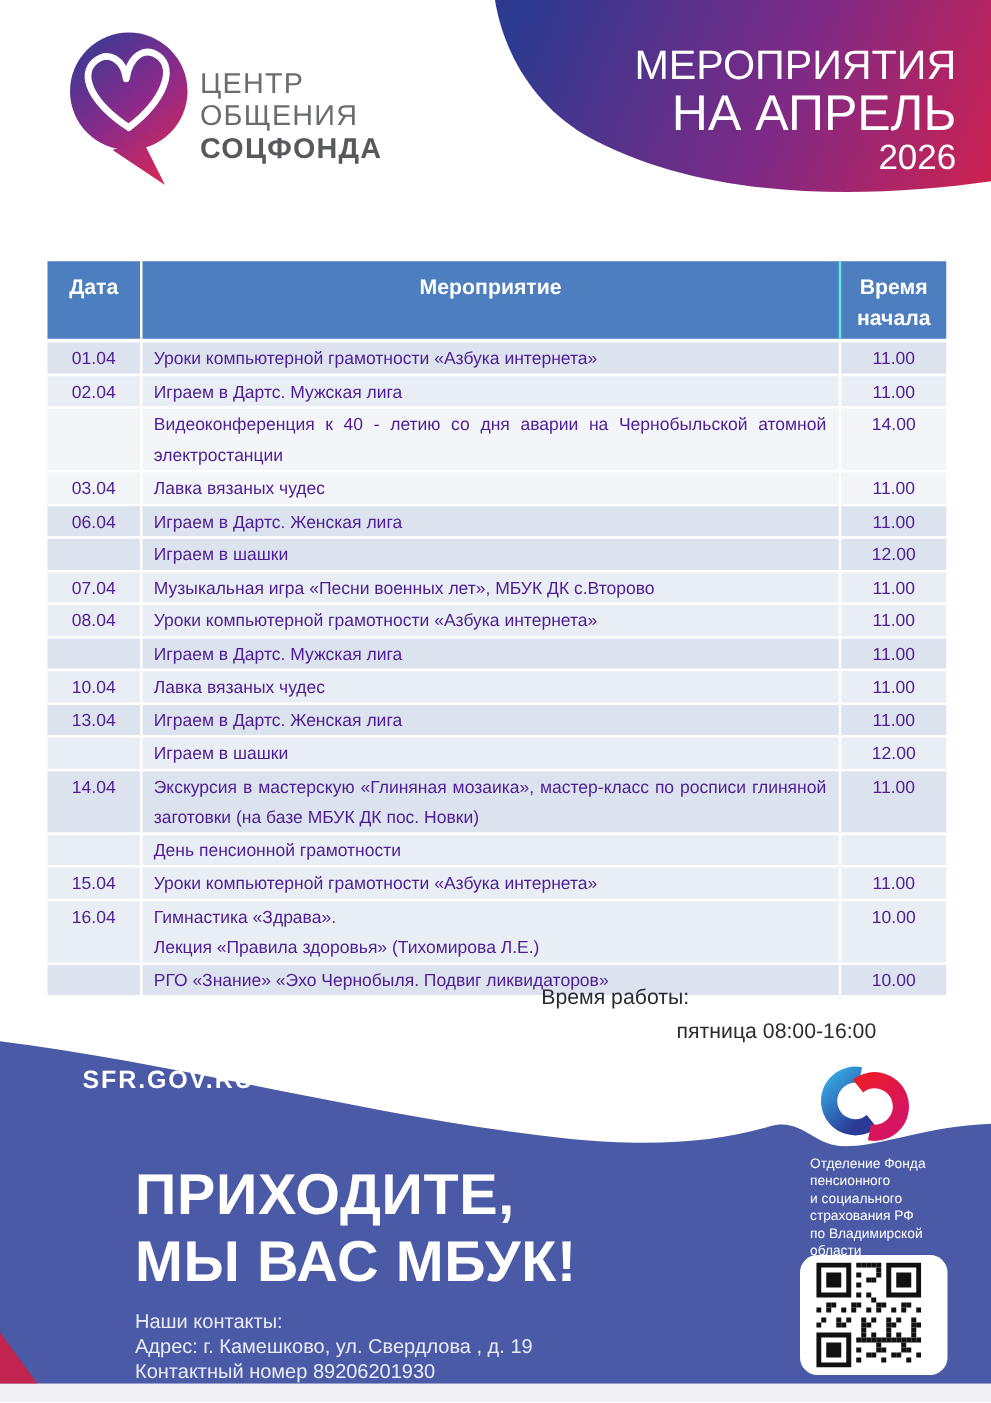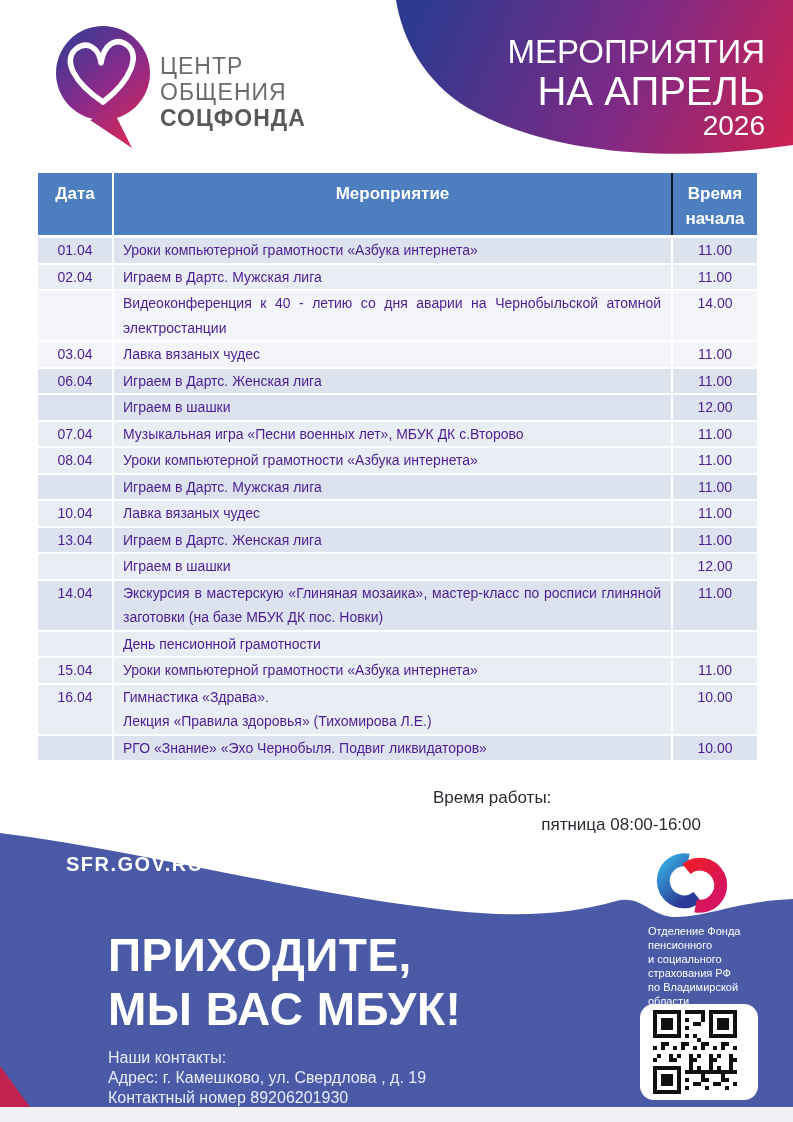--- a/index.html
+++ b/index.html
@@ -14,26 +14,26 @@
 
   .banner-shape{position:absolute;left:0;top:0;z-index:1;}
   .banner-text{position:absolute;right:28px;top:32px;z-index:2;text-align:right;
                color:#fff;font-weight:normal;}
   .banner-text .l1{font-size:33px;line-height:40px;}
   .banner-text .l2{font-size:40px;line-height:38px;}
   .banner-text .l3{font-size:28px;line-height:32px;}
 
   
   .etable{position:absolute;left:38px;top:173px;width:719px;z-index:2;}
-  .thead{display:flex;background:#4d7ebf;margin-bottom:1px;}
+  .thead{display:flex;background:#4d7ebf;margin-bottom:1px;margin-top:36px;}
   .th{color:#fff;font-weight:bold;font-size:17px;height:62px;box-sizing:border-box;
       text-align:center;padding-top:8px;line-height:25px;}
   .th-date{width:74px;}
   .th-event{flex:1;border-left:2px solid #fff;}
-  .th-time{width:86px;border-left:2px solid #0f172a;}
+  .th-time{width:86px;border-left:2px solid #5eead4;}
   .trow{display:flex;border-top:2px solid #fff;}
   .td{font-size:14px;line-height:24.5px;color:#4c1d95;box-sizing:border-box;}
   .td-date{width:74px;text-align:center;}
   .td-event{flex:1;border-left:2px solid #fff;padding:0 10px 0 9px;white-space:pre-line;}
   .td-event.justify{text-align:justify;}
   .td-time{width:86px;border-left:2px solid #fff;text-align:center;}
   .tone-a{background:#dce2ee;}
   .tone-b{background:#e9edf4;}
   .tone-c{background:#f3f5f9;}
 

